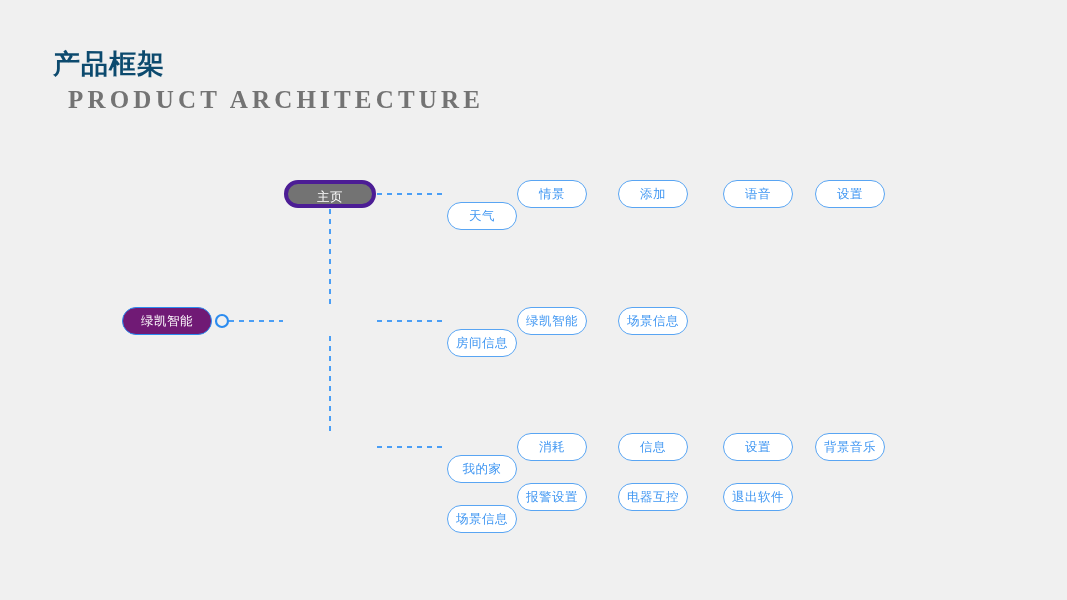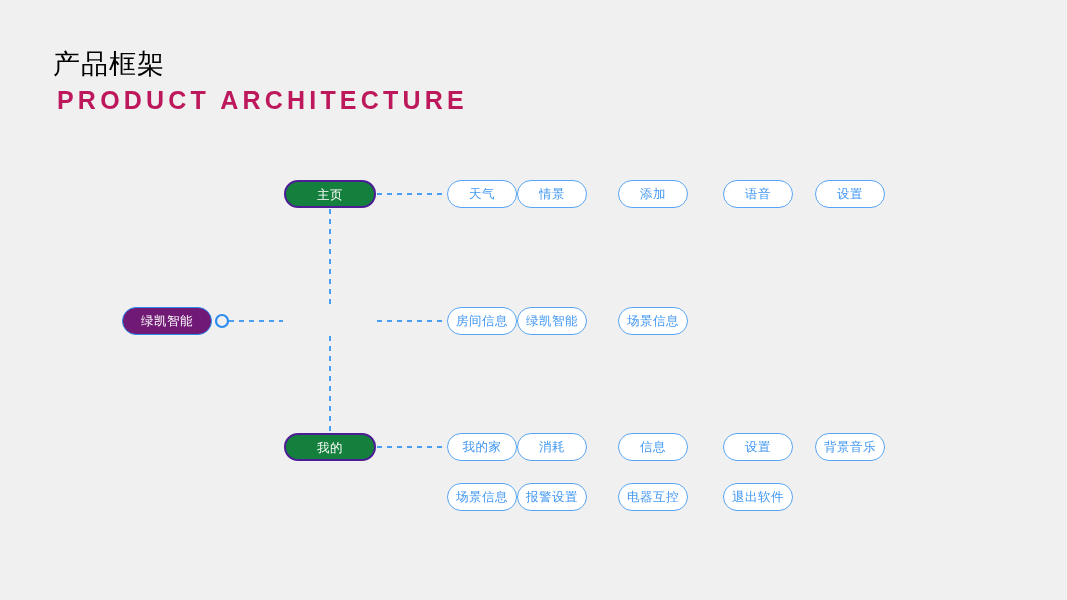--- a/index.html
+++ b/index.html
@@ -17,34 +17,34 @@
 
   
   #header {
     position: absolute;
     left: 53px;
     top: 47px;
     width: 600px;
   }
   #title-cn {
     font-size: 27px;
-    font-weight: normal;
-    color: #000000;
+    font-weight: bold;
+    color: #0c4a6e;
     letter-spacing: 1px;
     line-height: 34px;
     margin: 0;
   }
   #title-en {
     font-size: 25px;
     font-weight: bold;
-    color: #be185d;
+    color: #737373;
     letter-spacing: 4.2px;
     line-height: 30px;
-    margin: 4px 0 0 4px;
-    font-family: Liberation Sans, sans-serif;
+    margin: 4px 0 0 15px;
+    font-family: Liberation Serif, serif;
   }
 
   
   #diagram {
     position: absolute;
     left: 0;
     top: 0;
     width: 1067px;
     height: 600px;
   }
@@ -64,39 +64,39 @@
     height: 28px;
     line-height: 26px;
     border-radius: 14px;
     text-align: center;
     font-size: 12.5px;
     letter-spacing: 0.5px;
     white-space: nowrap;
     user-select: none;
   }
   .node.primary {
-    background: #15803d;
+    background: #737373;
     color: #ffffff;
-    border: 2px solid #4c1d95;
+    border: 4px solid #4c1d95;
   }
   .node.root {
     background: #701a75;
     color: #ffffff;
     border: 1px solid #2b8cf0;
   }
   .node.leaf {
     background: #ffffff;
     color: #3f96f2;
     border: 1px solid #59a5f3;
   }
 
   
   .w-root  { left: 122px; width: 90px; }
   .w-main  { left: 284px; width: 92px; }
-  .col-1 { left: 447px; width: 70px; }
+  .col-1 { left: 447px; width: 70px; margin-top: 22px; }
   .col-2 { left: 517px; width: 70px; }
   .col-3 { left: 618px; width: 70px; }
   .col-4 { left: 723px; width: 70px; }
   .col-5 { left: 815px; width: 70px; }
 
   .row-1 { top: 180px; }
   .row-2 { top: 307px; }
   .row-3 { top: 433px; }
   .row-4 { top: 483px; }
 </style>
@@ -130,21 +130,20 @@
   <div class="node leaf col-1 row-1">天气</div>
   <div class="node leaf col-2 row-1">情景</div>
   <div class="node leaf col-3 row-1">添加</div>
   <div class="node leaf col-4 row-1">语音</div>
   <div class="node leaf col-5 row-1">设置</div>
 
   <div class="node leaf col-1 row-2">房间信息</div>
   <div class="node leaf col-2 row-2">绿凯智能</div>
   <div class="node leaf col-3 row-2">场景信息</div>
 
-  <div class="node primary w-main row-3">我的</div>
   <div class="node leaf col-1 row-3">我的家</div>
   <div class="node leaf col-2 row-3">消耗</div>
   <div class="node leaf col-3 row-3">信息</div>
   <div class="node leaf col-4 row-3">设置</div>
   <div class="node leaf col-5 row-3">背景音乐</div>
   <div class="node leaf col-1 row-4">场景信息</div>
   <div class="node leaf col-2 row-4">报警设置</div>
   <div class="node leaf col-3 row-4">电器互控</div>
   <div class="node leaf col-4 row-4">退出软件</div>
 

